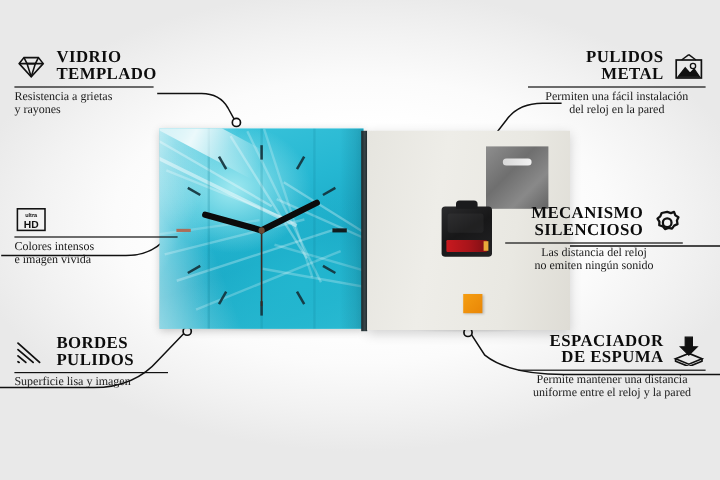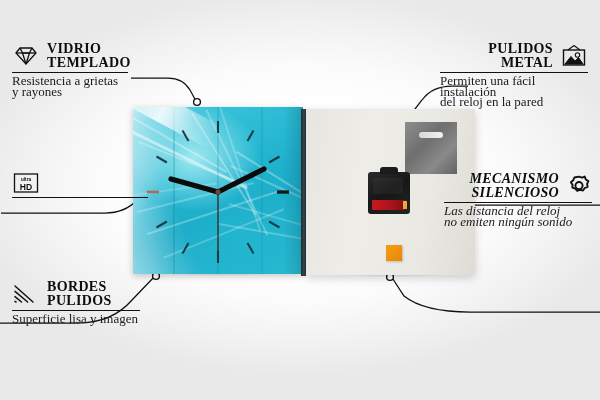--- a/index.html
+++ b/index.html
@@ -22,32 +22,32 @@
     font-weight:bold;
     font-size:14px;
     line-height:13.5px;
     letter-spacing:0.35px;
     color:#0d0d0d;
     white-space:pre-line;
   }
   .f-rule{height:1px;background:#111;margin-top:3px;}
   .f-desc{
     font-family:"Liberation Serif", serif;
-    font-size:13px;
+    font-size:10px;
     line-height:10.6px;
     color:#1a1a1a;
     margin-top:3px;
     white-space:pre-line;
   }
   .left .f-head{justify-content:flex-start;}
   .left .f-title{text-align:left;}
   .left .f-desc{text-align:left;}
   .right .f-head{justify-content:flex-end;}
   .right .f-title{text-align:right;}
-  .right .f-desc{text-align:left;}
+  .right .f-desc{text-align:center;}
   .ico{flex:0 0 auto;display:block;}
 
   
   #wires{position:absolute;left:0;top:0;width:600px;height:400px;pointer-events:none;}
 
   
   #front-panel{
     position:absolute;left:133px;top:107px;width:170px;height:167px;
     background:
       linear-gradient(118deg, rgba(255,255,255,.55) 0%, rgba(255,255,255,0) 26%),
@@ -229,20 +229,22 @@
 
   <div class="feature left" style="left:12px;top:172px;width:140px;">
     <div class="f-head">
       <svg class="ico" width="28" height="22" viewBox="0 0 28 22">
         <rect x="2.5" y="2" width="23" height="18" fill="none" stroke="#111" stroke-width="1.3"></rect>
         <text x="14" y="9.2" font-family="Liberation Sans, sans-serif" font-size="4.6" text-anchor="middle" fill="#111" font-weight="bold">ultra</text>
         <text x="14" y="17.6" font-family="Liberation Sans, sans-serif" font-size="8.6" text-anchor="middle" fill="#111" font-weight="bold">HD</text>
       </svg>
     </div>
     <div class="f-rule" style="width:136px;"></div>
+    <div class="f-desc">Colores intensos
+e imagen vívida</div>
   </div>
 
   <div class="feature left" style="left:12px;top:280px;width:132px;">
     <div class="f-head">
       <svg class="ico" width="28" height="22" viewBox="0 0 28 22">
         <g stroke="#111" stroke-width="1.5" stroke-linecap="round">
           <line x1="3" y1="3" x2="21" y2="19"></line>
           <line x1="3" y1="8.4" x2="15.6" y2="19"></line>
           <line x1="3" y1="13.6" x2="9.5" y2="19"></line>
           <line x1="3" y1="18.4" x2="4" y2="19"></line>
@@ -265,30 +267,44 @@
         <rect x="3.5" y="6" width="21" height="15" fill="none" stroke="#111" stroke-width="1.4"></rect>
         <circle cx="17.5" cy="11" r="2.2" fill="none" stroke="#111" stroke-width="1.1"></circle>
         <path d="M5 20 L11 12.5 L15 17 L18.5 13.5 L23 20 Z" fill="#111" stroke="#111" stroke-width="1"></path>
       </svg>
     </div>
     <div class="f-rule" style="width:148px;margin-left:auto;"></div>
     <div class="f-desc">Permiten una fácil instalación
 del reloj en la pared</div>
   </div>
 
-  <div class="feature right" style="left:444px;top:172px;width:148px;font-style:italic;">
+  <div class="feature right" style="left:421px;top:172px;width:148px;">
     <div class="f-head">
       <div class="f-title">MECANISMO
 SILENCIOSO</div>
       <svg class="ico" width="26" height="24" viewBox="0 0 26 24">
         <g fill="none" stroke="#111" stroke-width="1.9" stroke-linecap="round" stroke-linejoin="round">
           <path d="M13 2.6 l3.1 1.0 2.6 -1.0 1.1 2.9 2.6 1.6 -1.3 2.7 0.5 3.0 -2.8 1.2 -1.8 2.5 -2.9 -0.6 -2.9 1.0 -1.9 -2.3 -2.9 -0.9 0.1 -3.0 -1.6 -2.5 2.3 -1.9 1.2 -2.8 Z"></path>
           <circle cx="13" cy="11.6" r="3.6"></circle>
         </g>
       </svg>
     </div>
     <div class="f-rule" style="width:148px;margin-left:auto;"></div>
     <div class="f-desc">Las distancia del reloj
 no emiten ningún sonido</div>
   </div>
 
+  <div class="feature right" style="left:432px;top:278px;width:156px;">
+    <div class="f-head">
+      <div class="f-title">ESPACIADOR
+DE ESPUMA</div>
+      <svg class="ico" width="28" height="26" viewBox="0 0 28 26">
+        <path d="M11 2 L17 2 L17 10 L21 10 L14 17 L7 10 L11 10 Z" fill="#111" stroke="#111" stroke-width="1"></path>
+        <path d="M14 15.5 L25 20 L14 24.5 L3 20 Z" fill="none" stroke="#111" stroke-width="1.4"></path>
+        <path d="M3 20 L3 22 L14 26.5 L25 22 L25 20" fill="none" stroke="#111" stroke-width="1.4"></path>
+      </svg>
+    </div>
+    <div class="f-rule" style="width:156px;margin-left:auto;"></div>
+    <div class="f-desc">Permite mantener una distancia
+uniforme entre el reloj y la pared</div>
+  </div>
 
 </div>
 
 </body></html>

